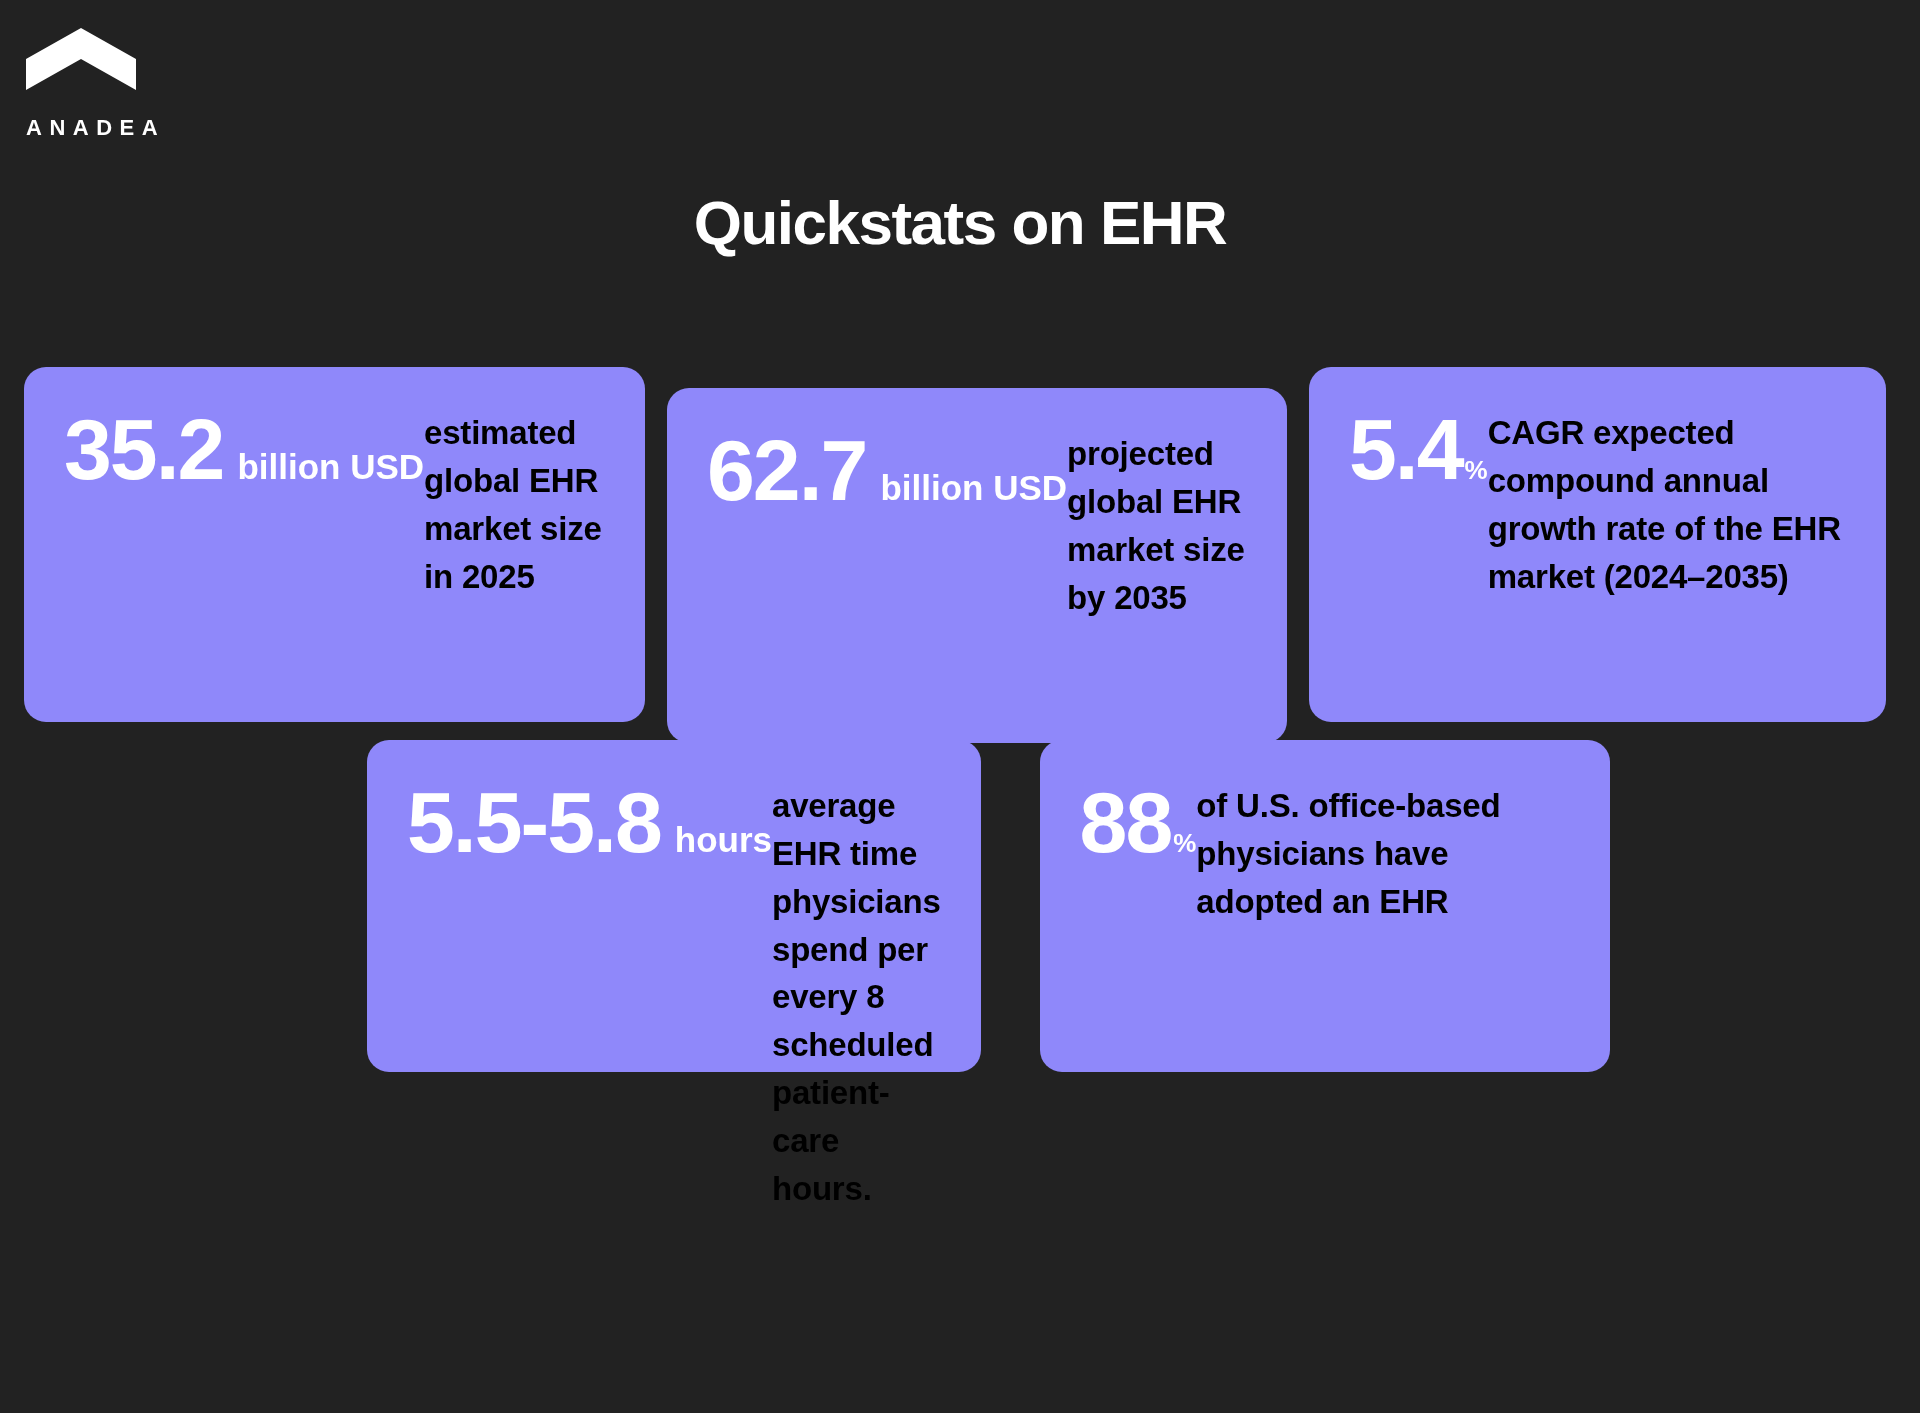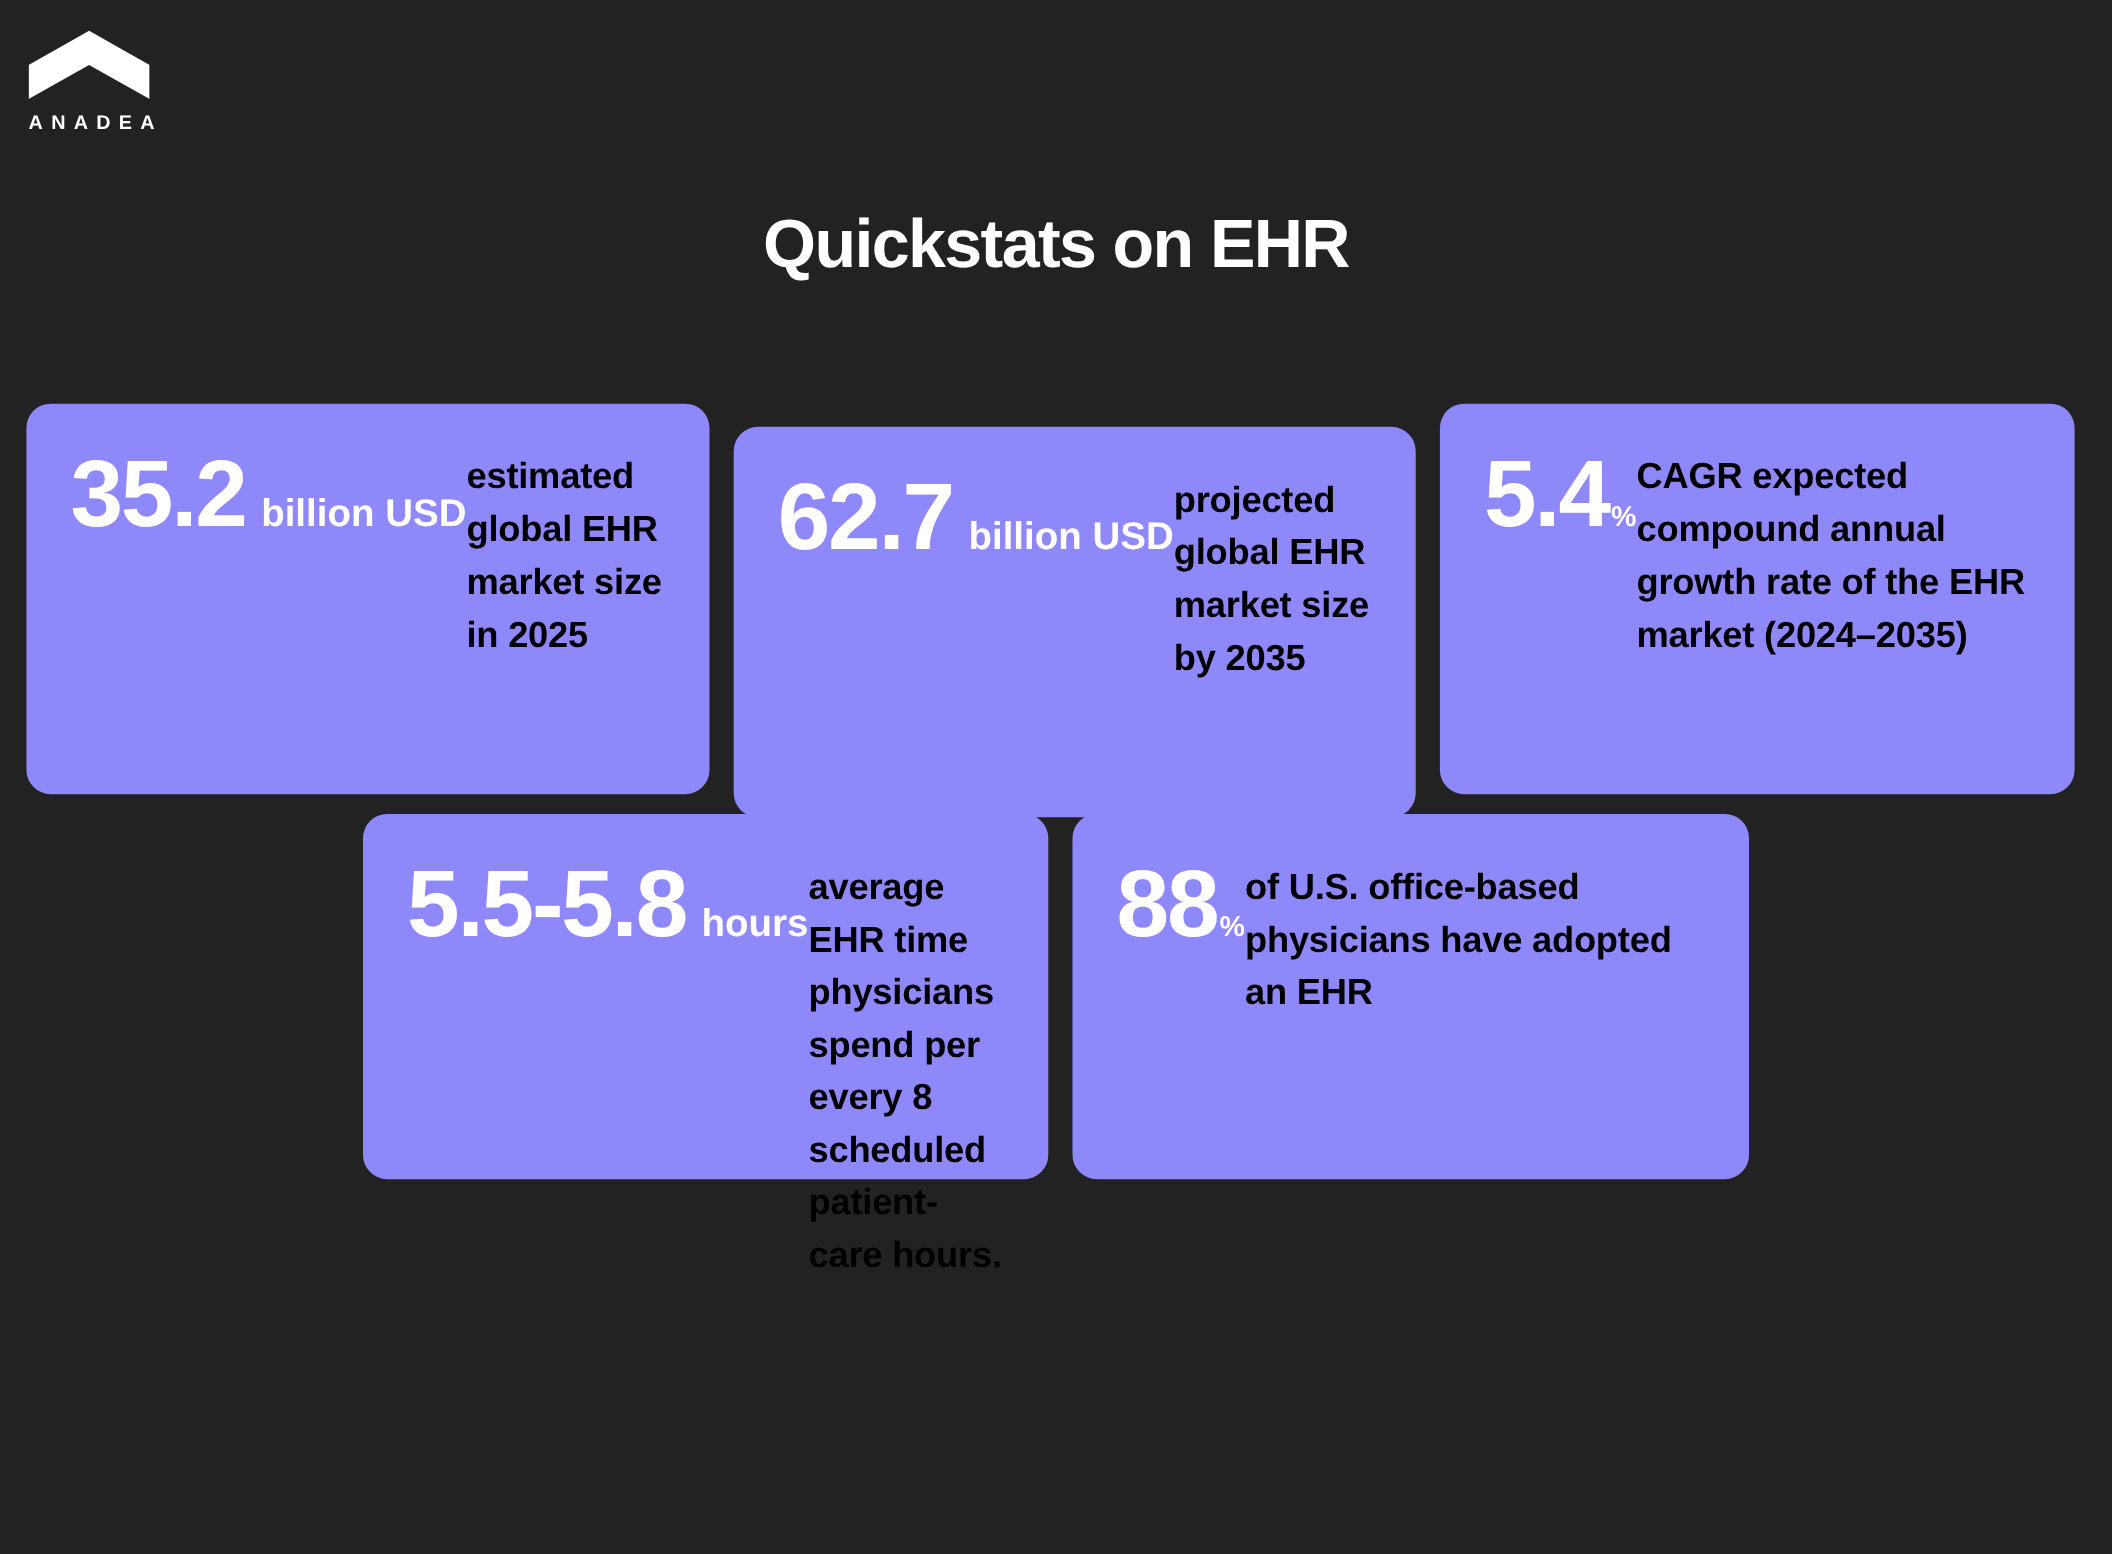--- a/index.html
+++ b/index.html
@@ -19,23 +19,23 @@
   .logo-block {
     position:absolute;
     left:26px; top:28px;
     width:230px;
   }
   .logo-mark {
     width:110px; height:62px;
     display:block;
   }
   .logo-wordmark {
-    margin-top:12px;
+    margin-top:27px;
     color:#ffffff;
-    font-size:18px;
+    font-size:22px;
     font-weight:700;
     letter-spacing:7.5px;
     line-height:1;
   }
 
   
   .page-title {
     position:absolute;
     left:0; top:190px;
     width:1920px;
@@ -64,21 +64,21 @@
 
   .stat-card {
     background:#8f88fa;
     border-radius:22px;
     padding:42px 40px 40px 40px;
     display:flex;
     justify-content:space-between;
     color:#ffffff;
   }
   .row-top .stat-card { height:355px; }
-  .row-bottom .stat-card { height:332px; }
+  .row-bottom .stat-card { height:332px;margin-left:37px; }
 
   .card-w-1 { width:621px; }
   .card-w-2 { width:620px;margin-top:21px; }
   .card-w-3 { width:577px; }
   .card-w-4 { width:623px; }
   .card-w-5 { width:615px; }
 
   .stat-head {
     display:flex;
     align-items:baseline;

